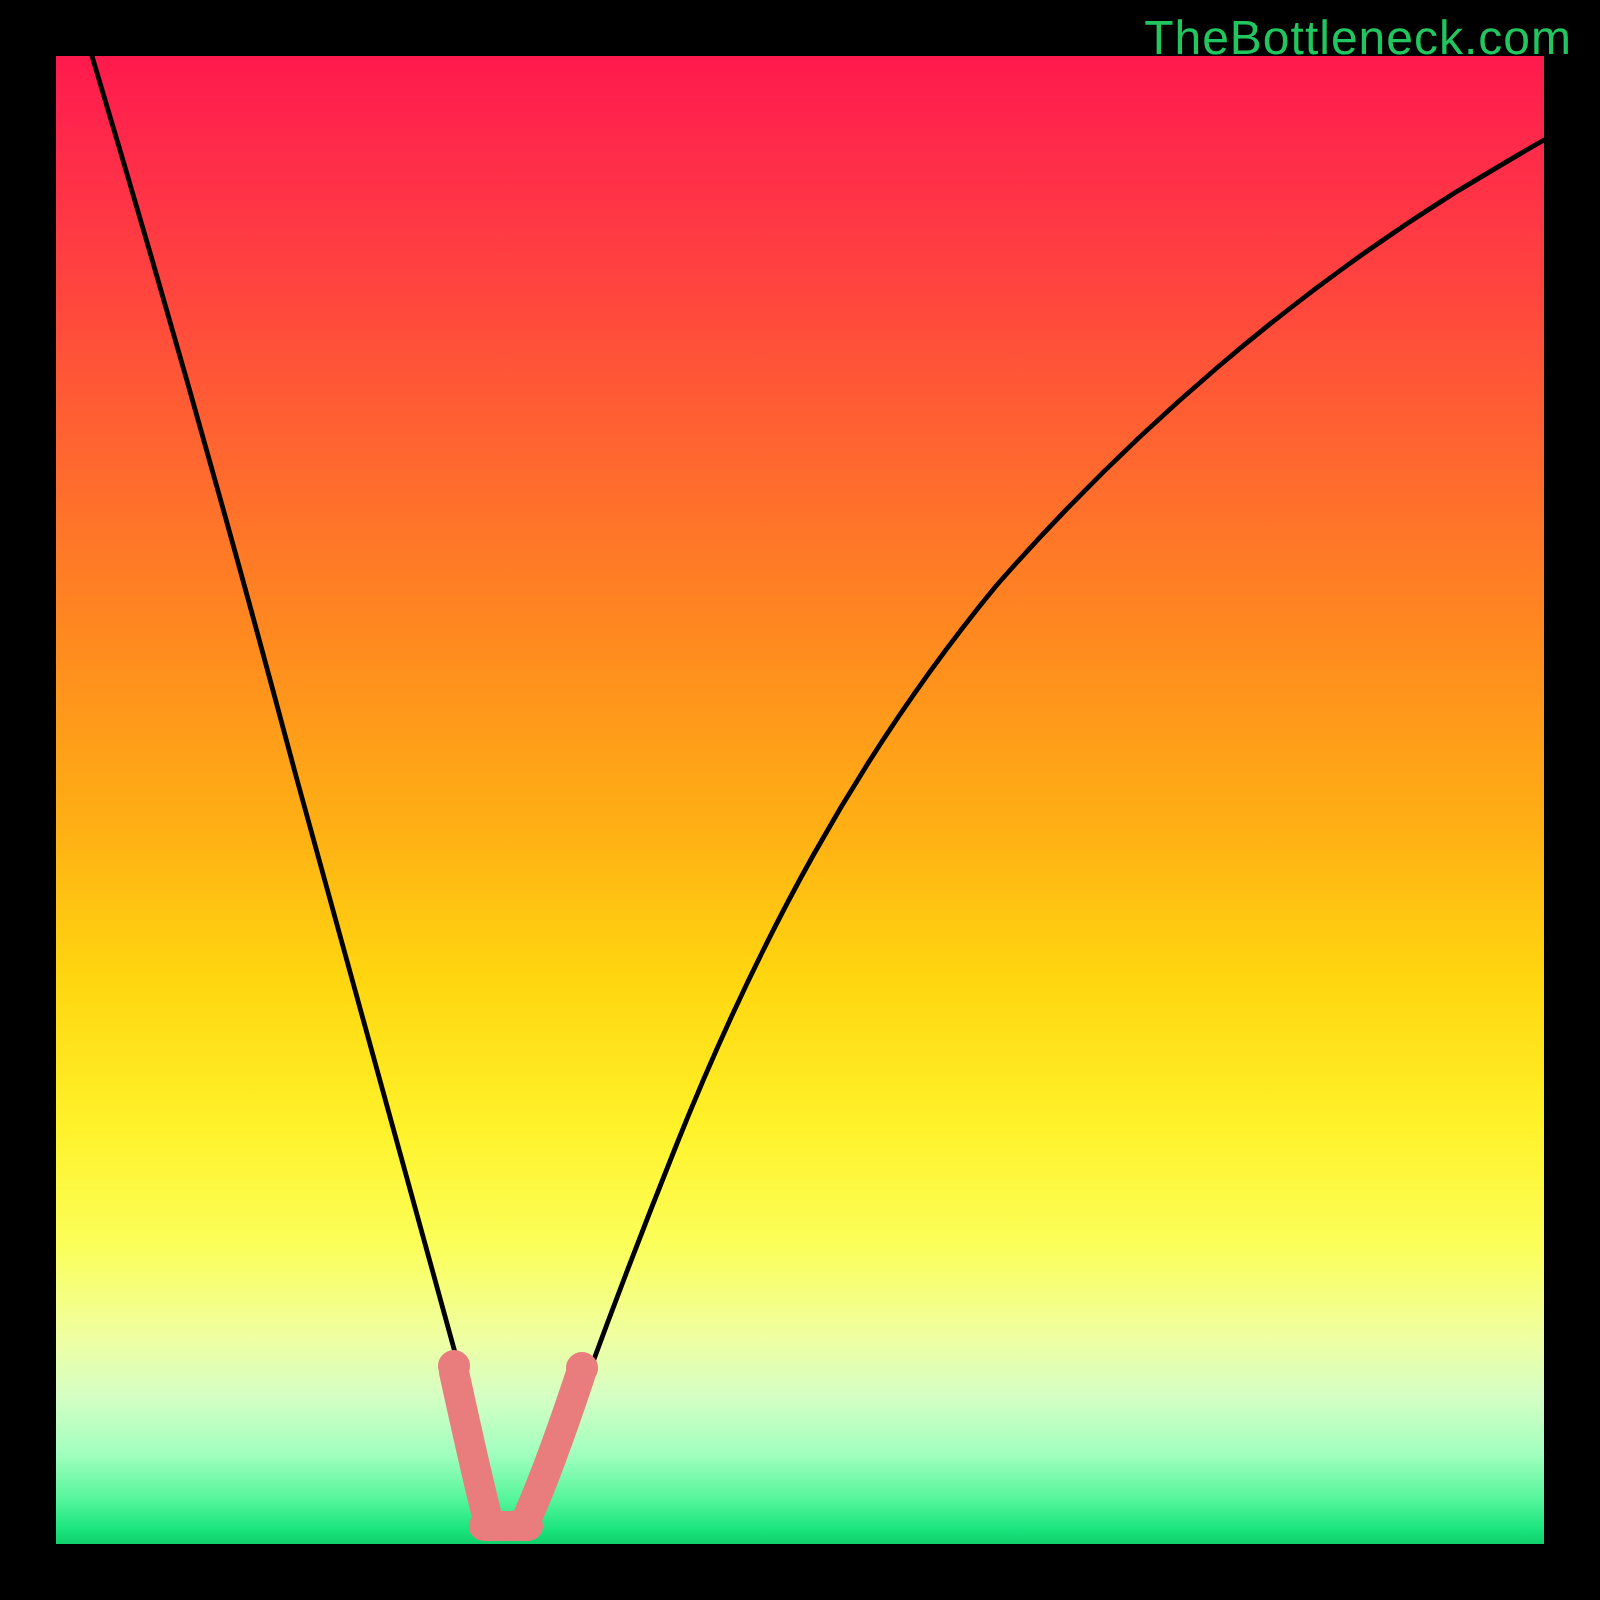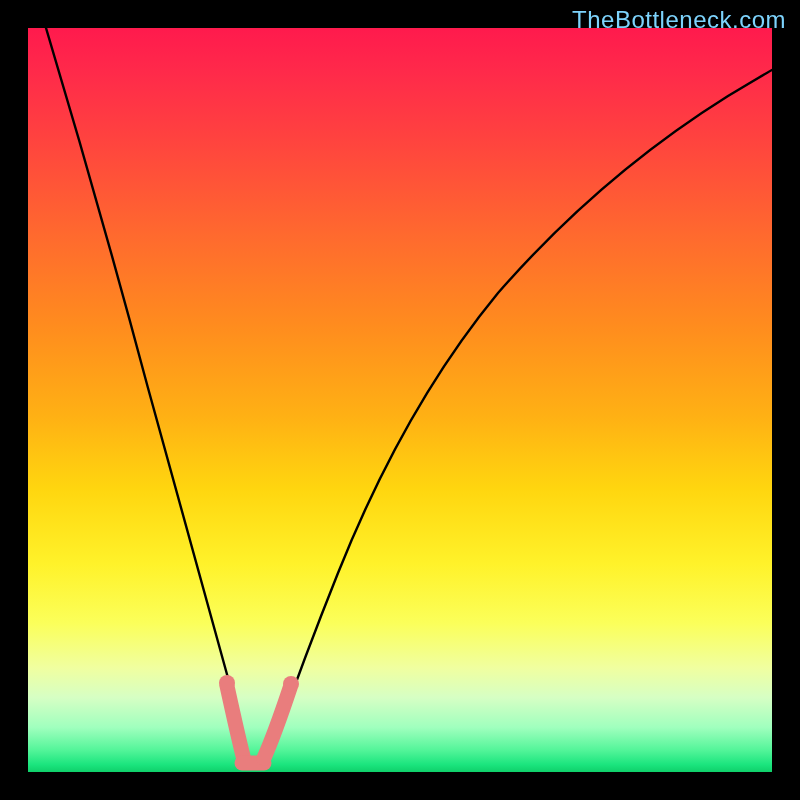--- a/index.html
+++ b/index.html
@@ -43,21 +43,21 @@
       #a0ffbe 94%,
       #55f59a 97%,
       #1be57e 99%,
       #0fd06a 100%
     );
   }
   .watermark {
     position: absolute;
     top: 6px;
     right: 14px;
-    color: #7dd3fc;
+    color: #22c55e;
     font-size: 24px;
     letter-spacing: 0.5px;
     font-weight: 400;
     user-select: none;
     margin-left: 48px;
   }
   svg.curve {
     position: absolute;
     inset: 0;
   }

